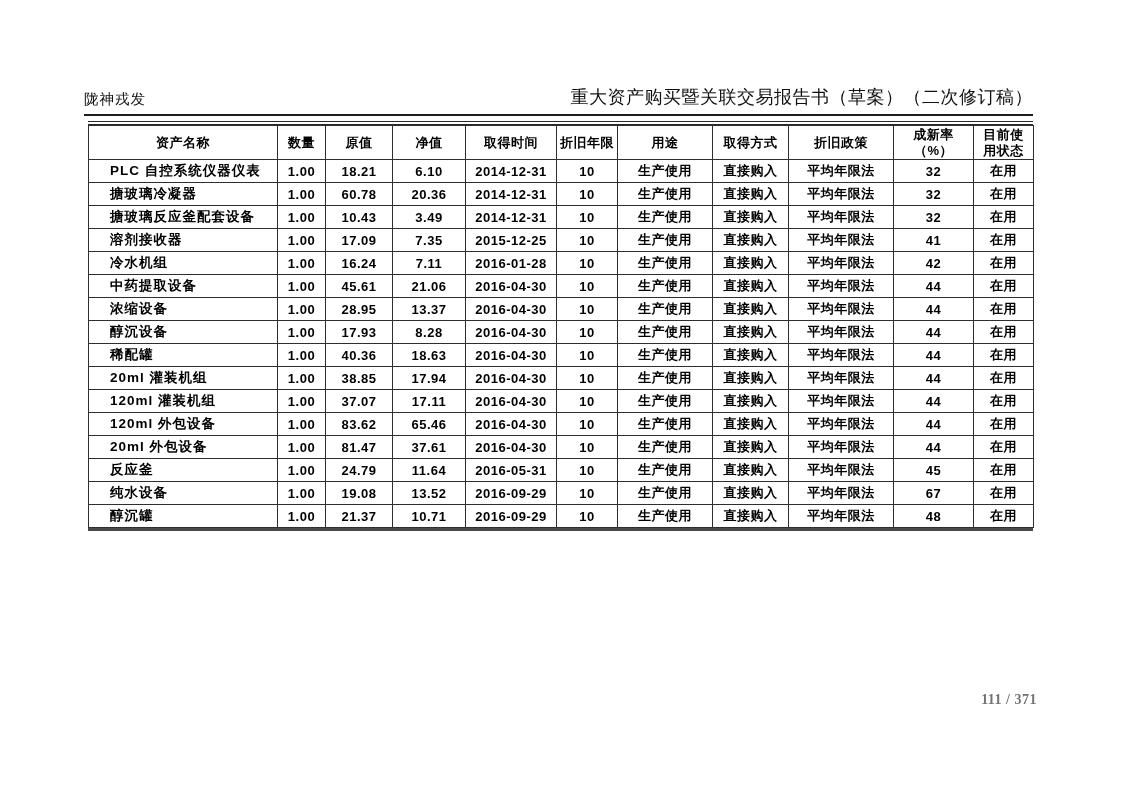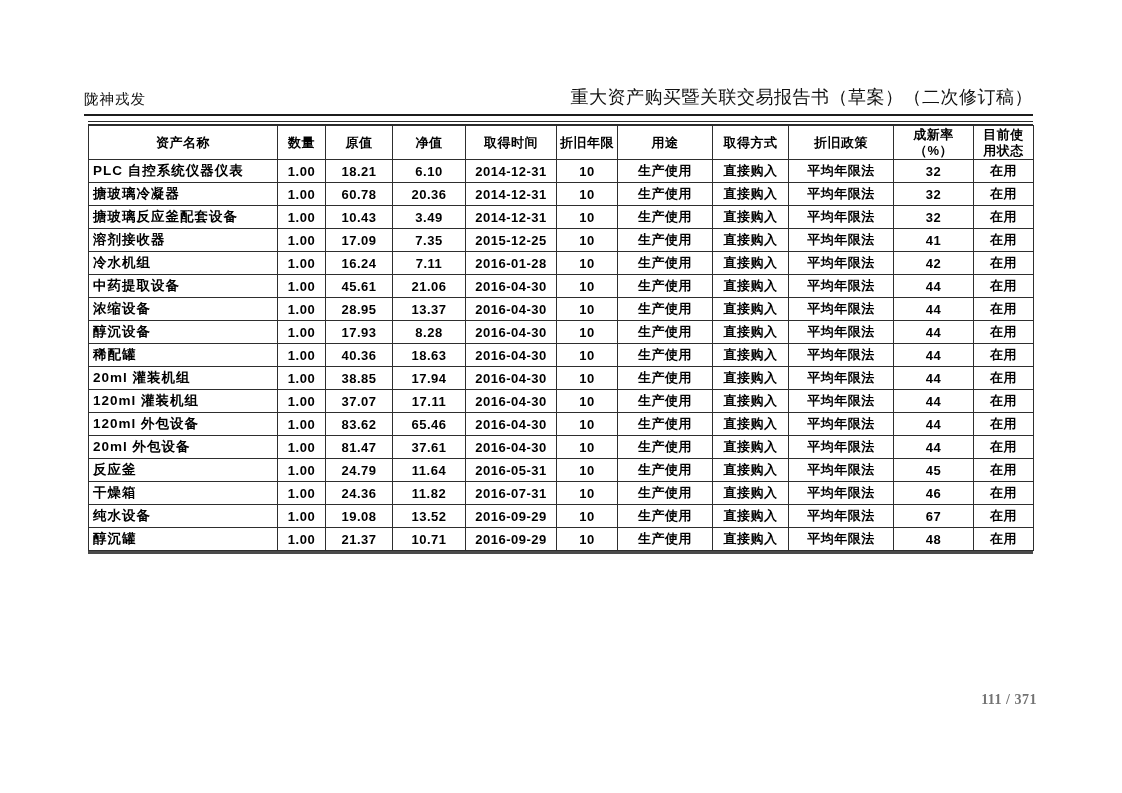--- a/index.html
+++ b/index.html
@@ -62,21 +62,21 @@
   }
   .asset-table td {
     height: 23px;
     font-size: 13px;
     letter-spacing: 0.5px;
     white-space: nowrap;
     padding: 0 2px;
   }
   .asset-table td.name-cell {
     text-align: left;
-    padding-left: 4px;
+    padding-left: 21px;
     font-size: 13.5px;
     letter-spacing: 1px;
   }
   
   .page-footer {
     position: absolute;
     top: 692px;
     right: 85px;
     font-family: "Liberation Serif", serif;
     font-weight: bold;
@@ -304,33 +304,20 @@
             <td>11.64</td>
             <td>2016-05-31</td>
             <td>10</td>
             <td>生产使用</td>
             <td>直接购入</td>
             <td>平均年限法</td>
             <td>45</td>
             <td>在用</td>
           </tr>
           <tr>
-            <td class="name-cell">干燥箱</td>
-            <td>1.00</td>
-            <td>24.36</td>
-            <td>11.82</td>
-            <td>2016-07-31</td>
-            <td>10</td>
-            <td>生产使用</td>
-            <td>直接购入</td>
-            <td>平均年限法</td>
-            <td>46</td>
-            <td>在用</td>
-          </tr>
-          <tr>
             <td class="name-cell">纯水设备</td>
             <td>1.00</td>
             <td>19.08</td>
             <td>13.52</td>
             <td>2016-09-29</td>
             <td>10</td>
             <td>生产使用</td>
             <td>直接购入</td>
             <td>平均年限法</td>
             <td>67</td>

